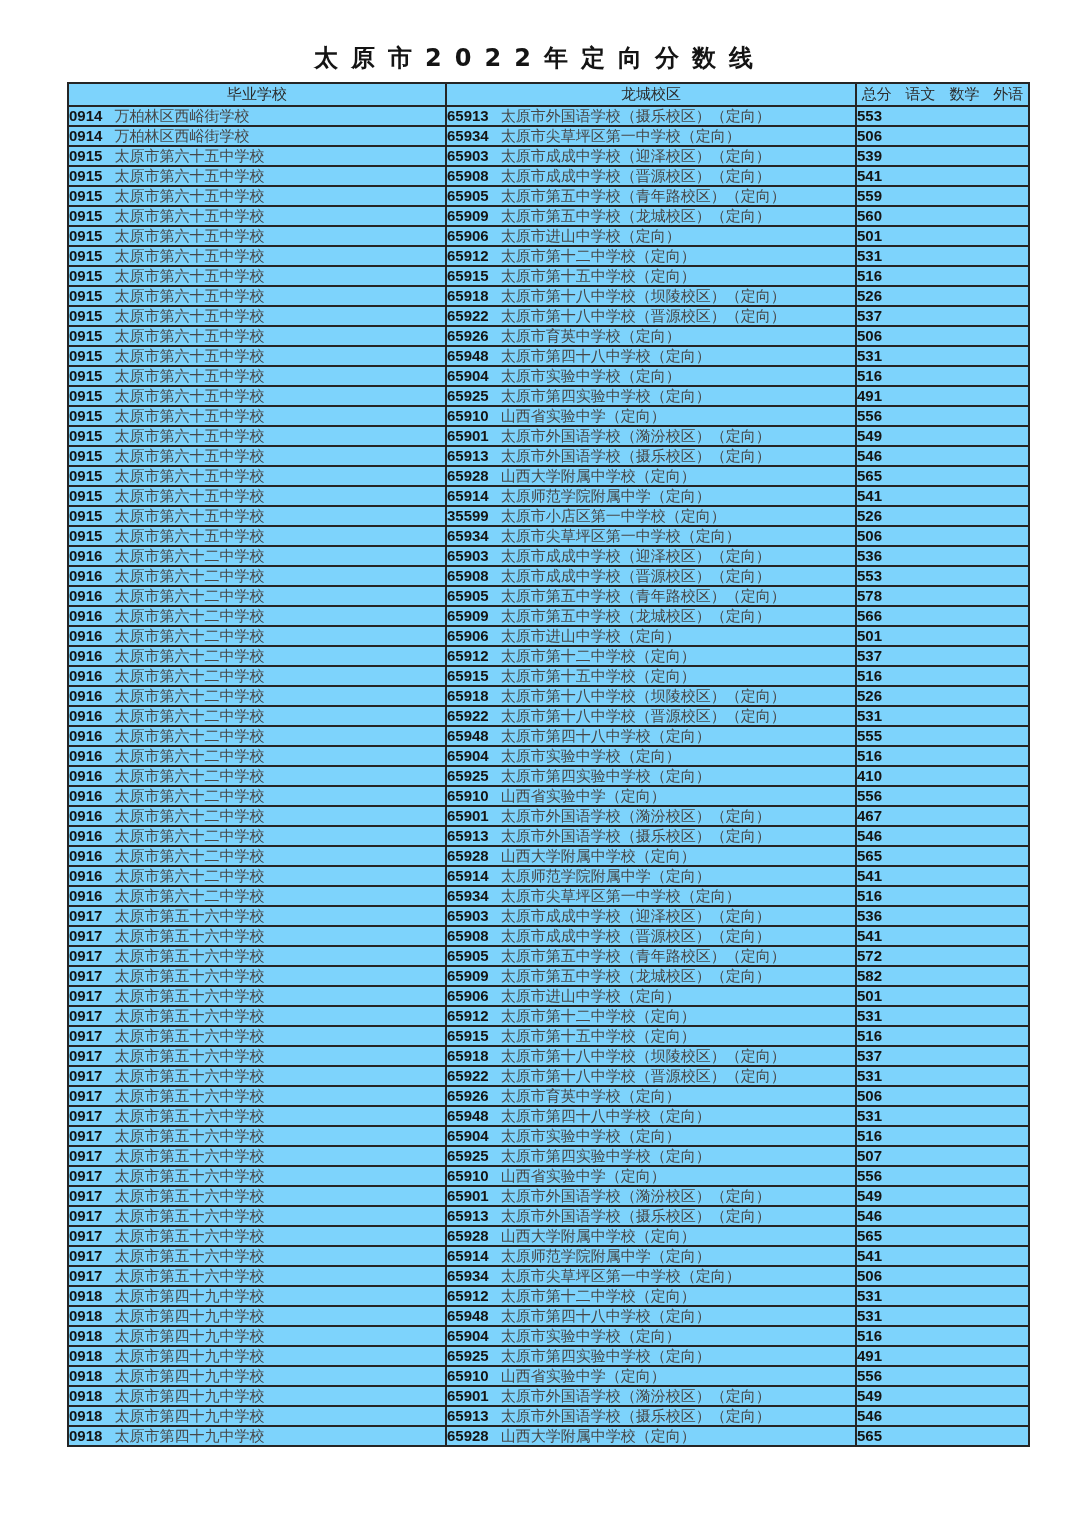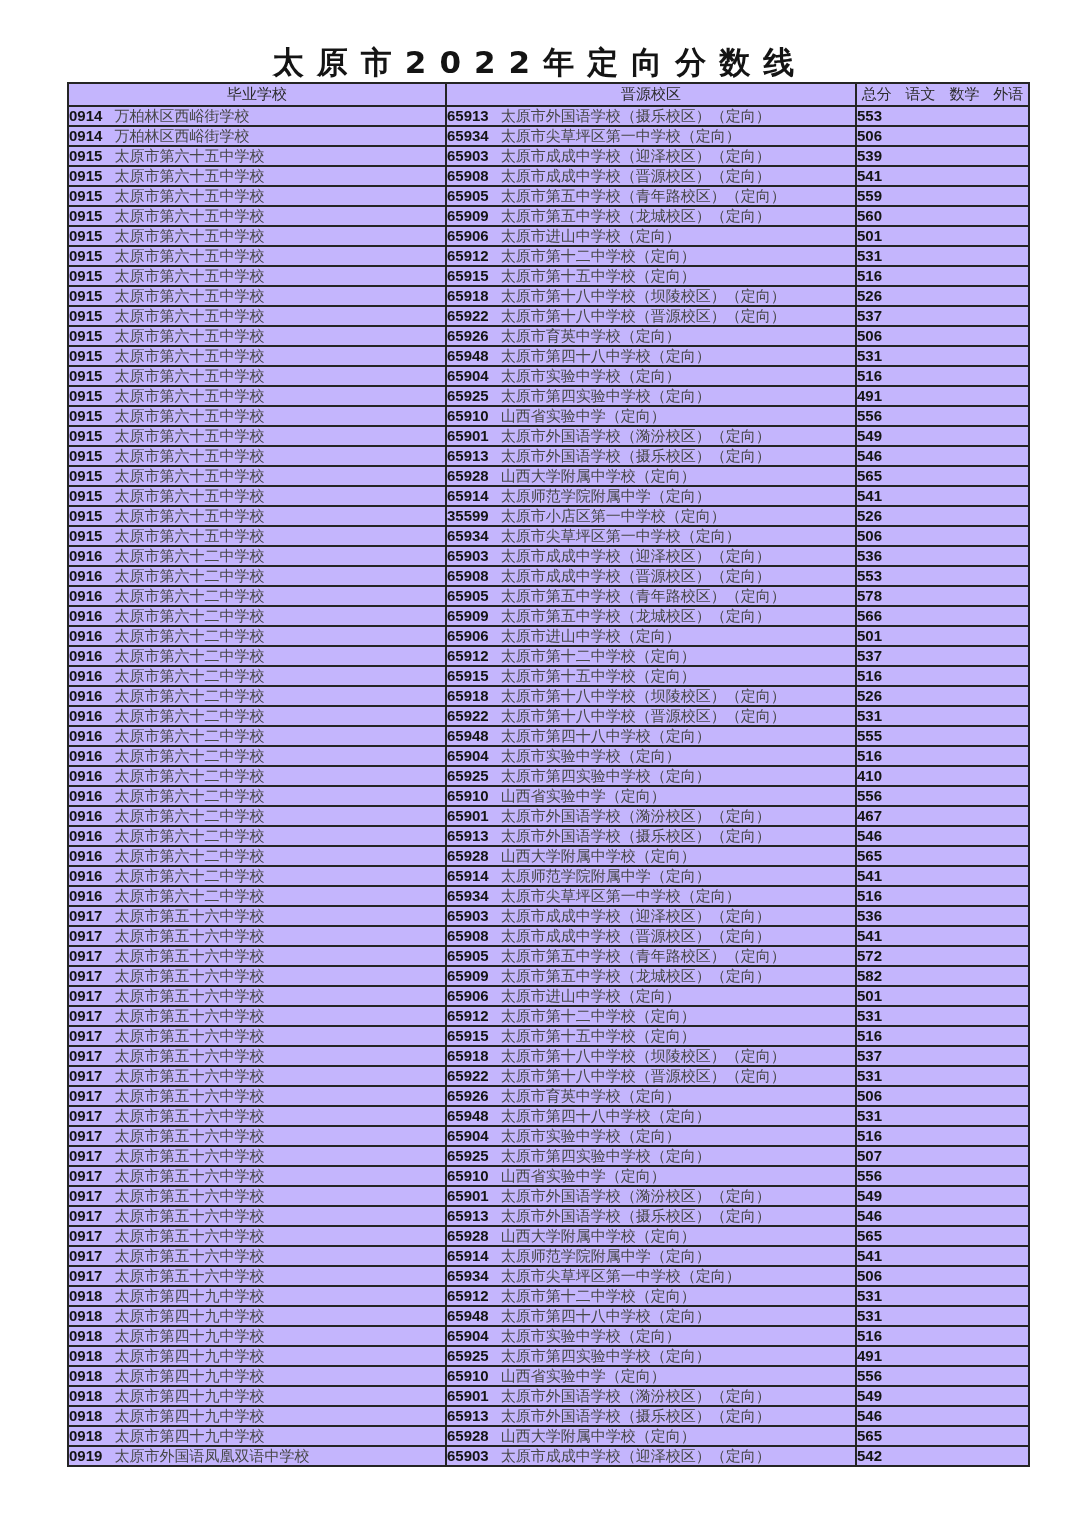--- a/index.html
+++ b/index.html
@@ -11,33 +11,33 @@
     background: #ffffff;
     font-family: "DejaVu Sans", sans-serif;
     overflow: hidden;
   }
   .doc-title {
     position: absolute;
     top: 42px;
     left: 0;
     width: 100%;
     text-align: center;
-    font-size: 31px;
+    font-size: 24px;
     font-weight: bold;
     letter-spacing: 13px;
     color: #141414;
     white-space: nowrap;
   }
   table.score-table {
     position: absolute;
     left: 67px;
     top: 82px;
     border-collapse: collapse;
     table-layout: fixed;
-    background: #c4b5fd;
+    background: #7dd3fc;
   }
   table.score-table th,
   table.score-table td {
     border: 2px solid #252525;
     padding: 0;
     overflow: hidden;
     white-space: nowrap;
   }
   table.score-table thead th {
     height: 21px;
@@ -82,21 +82,21 @@
 
   <table class="score-table">
     <colgroup>
       <col style="width:378px">
       <col style="width:410px">
       <col style="width:173px">
     </colgroup>
     <thead>
       <tr>
         <th class="h-center">毕业学校</th>
-        <th class="h-center">晋源校区</th>
+        <th class="h-center">龙城校区</th>
         <th class="h-scores">总分 语文 数学 外语</th>
       </tr>
     </thead>
     <tbody>
 
     <tr>
           <td class="c-grad"><span class="code">0914</span><span class="sname">万柏林区西峪街学校</span></td>
           <td class="c-rec"><span class="code">65913</span><span class="sname">太原市外国语学校（摄乐校区）（定向）</span></td>
           <td class="c-score"><span class="score">553</span></td>
         </tr>
@@ -423,21 +423,16 @@
         <tr>
           <td class="c-grad"><span class="code">0918</span><span class="sname">太原市第四十九中学校</span></td>
           <td class="c-rec"><span class="code">65913</span><span class="sname">太原市外国语学校（摄乐校区）（定向）</span></td>
           <td class="c-score"><span class="score">546</span></td>
         </tr>
         <tr>
           <td class="c-grad"><span class="code">0918</span><span class="sname">太原市第四十九中学校</span></td>
           <td class="c-rec"><span class="code">65928</span><span class="sname">山西大学附属中学校（定向）</span></td>
           <td class="c-score"><span class="score">565</span></td>
         </tr>
-        <tr>
-          <td class="c-grad"><span class="code">0919</span><span class="sname">太原市外国语凤凰双语中学校</span></td>
-          <td class="c-rec"><span class="code">65903</span><span class="sname">太原市成成中学校（迎泽校区）（定向）</span></td>
-          <td class="c-score"><span class="score">542</span></td>
-        </tr>
       </tbody>
   </table>
 
 </div>
 
 </body></html>

